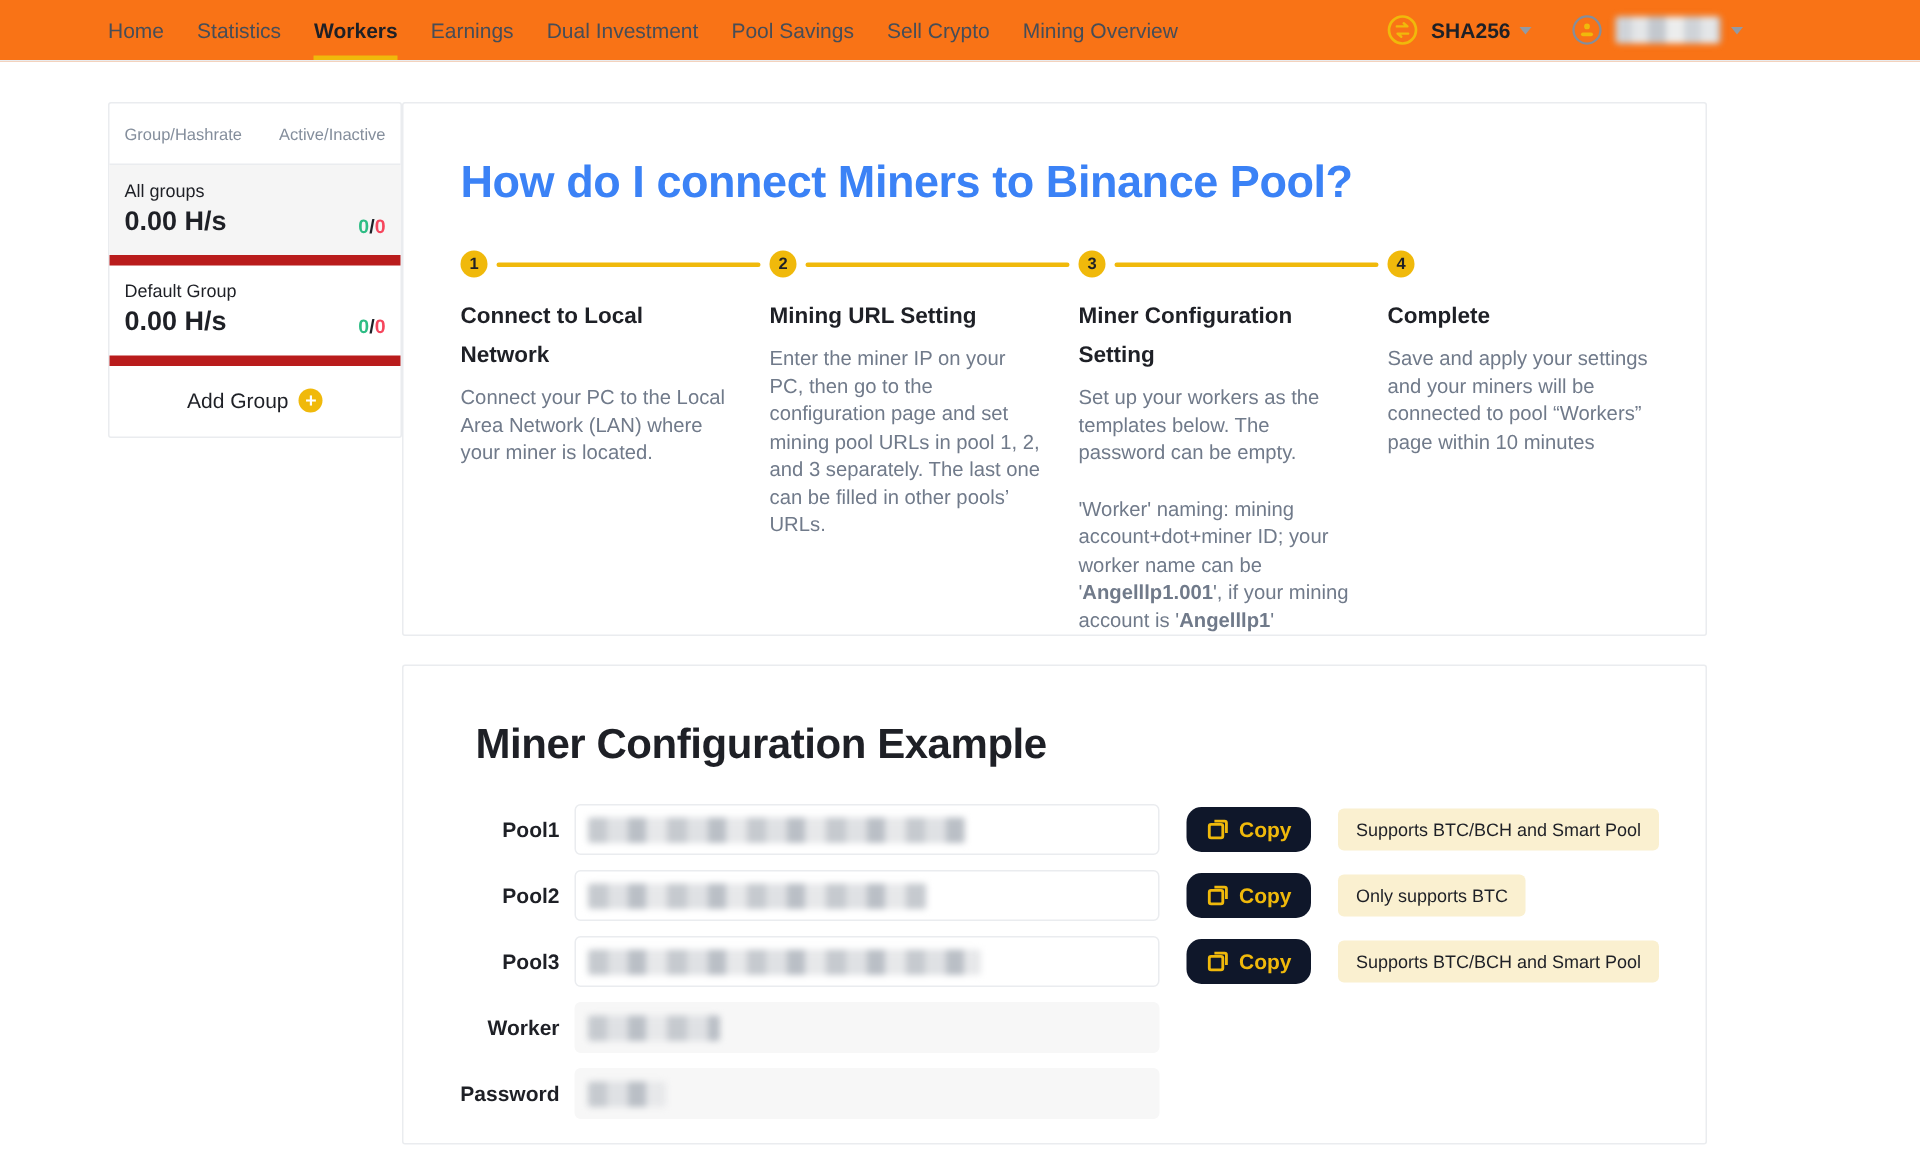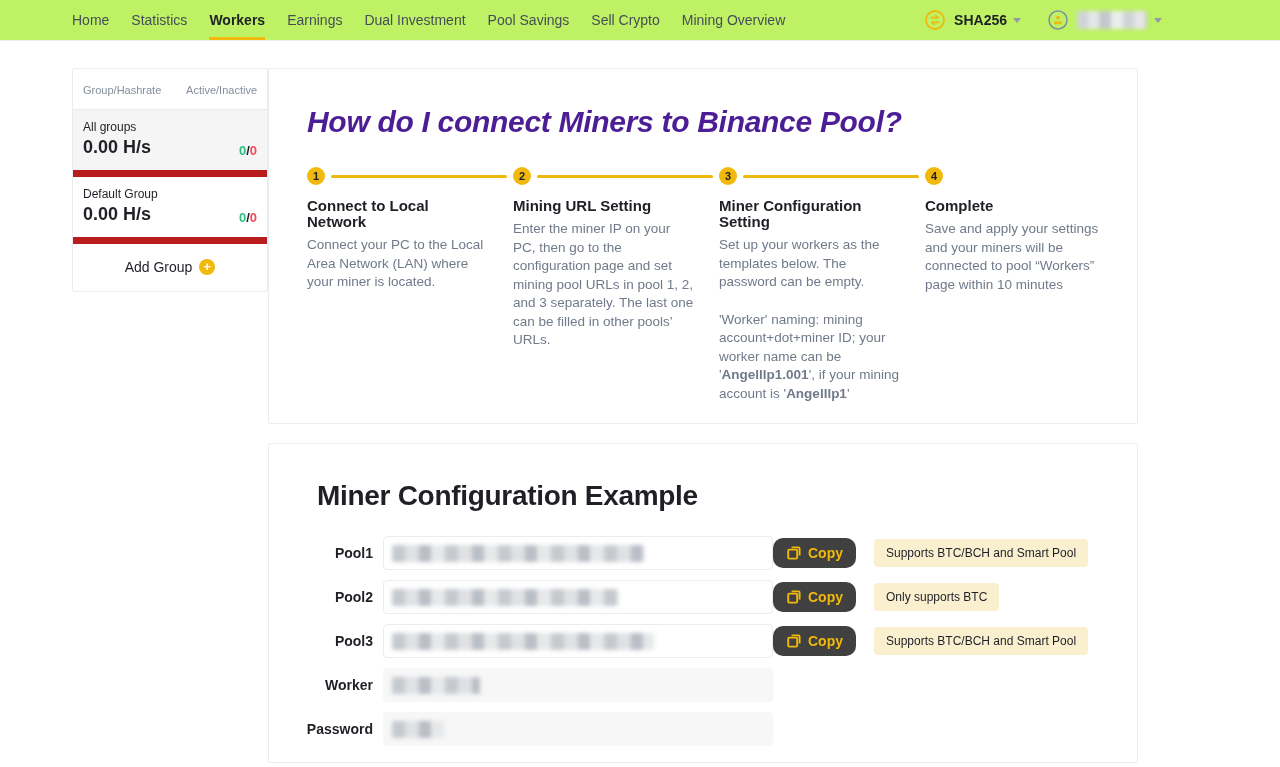--- a/index.html
+++ b/index.html
@@ -1,21 +1,21 @@
 <!DOCTYPE html>
 <html><head>
 <meta charset="utf-8">
 <style>
   * { margin:0; padding:0; box-sizing:border-box; }
   html,body { width:1280px; height:767px; background:#ffffff;
     font-family:"Liberation Sans", sans-serif; color:#1E2026; overflow:hidden; }
 
   
   .topbar { height:41px; display:flex; align-items:center;
-    border-bottom:1px solid #EAECEF; padding-left:72px; background:#bef264; }
+    border-bottom:1px solid #EAECEF; padding-left:72px; background:#f97316; }
   .nav { display:flex; align-items:center; gap:22px; height:100%; }
   .nav-item { font-size:14px; color:#474D57; font-weight:500; cursor:pointer;
     height:100%; display:flex; align-items:center; position:relative; white-space:nowrap; }
   .nav-item.active { color:#1E2026; font-weight:700; }
   .nav-item.active::after { content:""; position:absolute; left:0; right:0; bottom:0;
     height:3px; background:#F0B90B; }
   .topbar-right { margin-left:auto; margin-right:118px; display:flex; align-items:center; }
   .algo-label { font-size:14px; font-weight:700; color:#1E2026; margin:0 6px 0 8px; }
   .caret { width:0; height:0; border-left:4px solid transparent; border-right:4px solid transparent;
     border-top:5px solid #929AA5; display:inline-block; }
@@ -44,53 +44,53 @@
   .add-group { display:flex; align-items:center; justify-content:center; gap:7px;
     padding:15px 0 16px 0; cursor:pointer; }
   .add-group-label { font-size:14px; color:#1E2026; }
   .plus-icon { width:16px; height:16px; border-radius:50%; background:#F0B90B;
     color:#fff; font-size:13px; font-weight:700; line-height:15px; text-align:center; }
 
   
   .main-col { width:870px; display:flex; flex-direction:column; gap:19px; }
   .card { border:1px solid #EAECEF; border-radius:2px; background:#fff; }
   .guide-card { height:356px; padding:24px 30px 0 38px; overflow:hidden; }
-  .guide-title { font-size:30px; font-weight:700; color:#4c1d95; letter-spacing:-0.3px;
-    margin:12px 0 28px 0;font-style:italic; }
+  .guide-title { font-size:30px; font-weight:700; color:#3b82f6; letter-spacing:-0.3px;
+    margin:12px 0 28px 0; }
 
   .steps { display:grid; grid-template-columns:repeat(4,1fr); column-gap:24px; }
   .step-marker { display:flex; align-items:center; height:18px; }
   .step-circle { width:18px; height:18px; border-radius:50%; background:#F0B90B;
     color:#1E2026; font-size:11px; font-weight:700; display:flex; align-items:center;
     justify-content:center; flex:none; }
   .step-line { height:3px; border-radius:2px; background:#F0B90B; flex:1;
     margin:0 6px 0 6px; margin-right:-18px; }
   .step:last-child .step-line { display:none; }
-  .step-title { font-size:15px; font-weight:700; color:#1E2026; line-height:16px;
+  .step-title { font-size:15px; font-weight:700; color:#1E2026; line-height:26px;
     margin:13px 0 6px 0; }
   .step-body { font-size:13.5px; color:#707A8A; line-height:18.5px; }
   .step-body p + p { margin-top:19px; }
   .step-body b { color:#707A8A; font-weight:700; }
 
   
   .example-card { height:320px; padding:22px 20px 0 24px; }
   .example-title { font-size:28px; font-weight:700; color:#1E2026; letter-spacing:-0.3px;
     margin:14px 0 24px 24px; }
   .cfg-row { display:flex; align-items:center; margin-bottom:10px; }
   .cfg-label { width:80px; text-align:right; font-size:14px; font-weight:700;
     color:#1E2026; flex:none; }
   .cfg-input { width:390px; height:34px; margin-left:10px; border:1px solid #EAECEF;
     border-radius:4px; background:#fff; display:flex; align-items:center; padding-left:8px; }
   .cfg-input.filled { background:#F7F7F7; border-color:#F7F7F7; }
   .blur-block { height:17px; border-radius:2px; filter:blur(2px);
     background-image:repeating-linear-gradient(90deg,#c6cacf 0 13px,#dfe1e4 13px 27px,#babfc6 27px 39px,#e7e8ea 39px 53px); }
   .bw-pool1 { width:252px; } .bw-pool2 { width:226px; } .bw-pool3 { width:262px; }
   .bw-worker { width:88px; } .bw-password { width:52px; }
   .copy-btn { display:flex; align-items:center; gap:6px; height:30px; padding:0 13px;
-    border-radius:10px; background:#404040; cursor:pointer; flex:none; }
+    margin-left:18px; border-radius:10px; background:#0f172a; cursor:pointer; flex:none; }
   .copy-label { font-size:14px; font-weight:700; color:#F0B90B; }
   .badge { height:28px; display:flex; align-items:center; padding:0 12px; margin-left:18px;
     border-radius:4px; background:#FAF0D0; font-size:12px; color:#1E2026; white-space:nowrap; }
 </style>
 </head>
 <body>
 
 <div class="topbar">
   <div class="nav">
     <div class="nav-item">Home</div>

